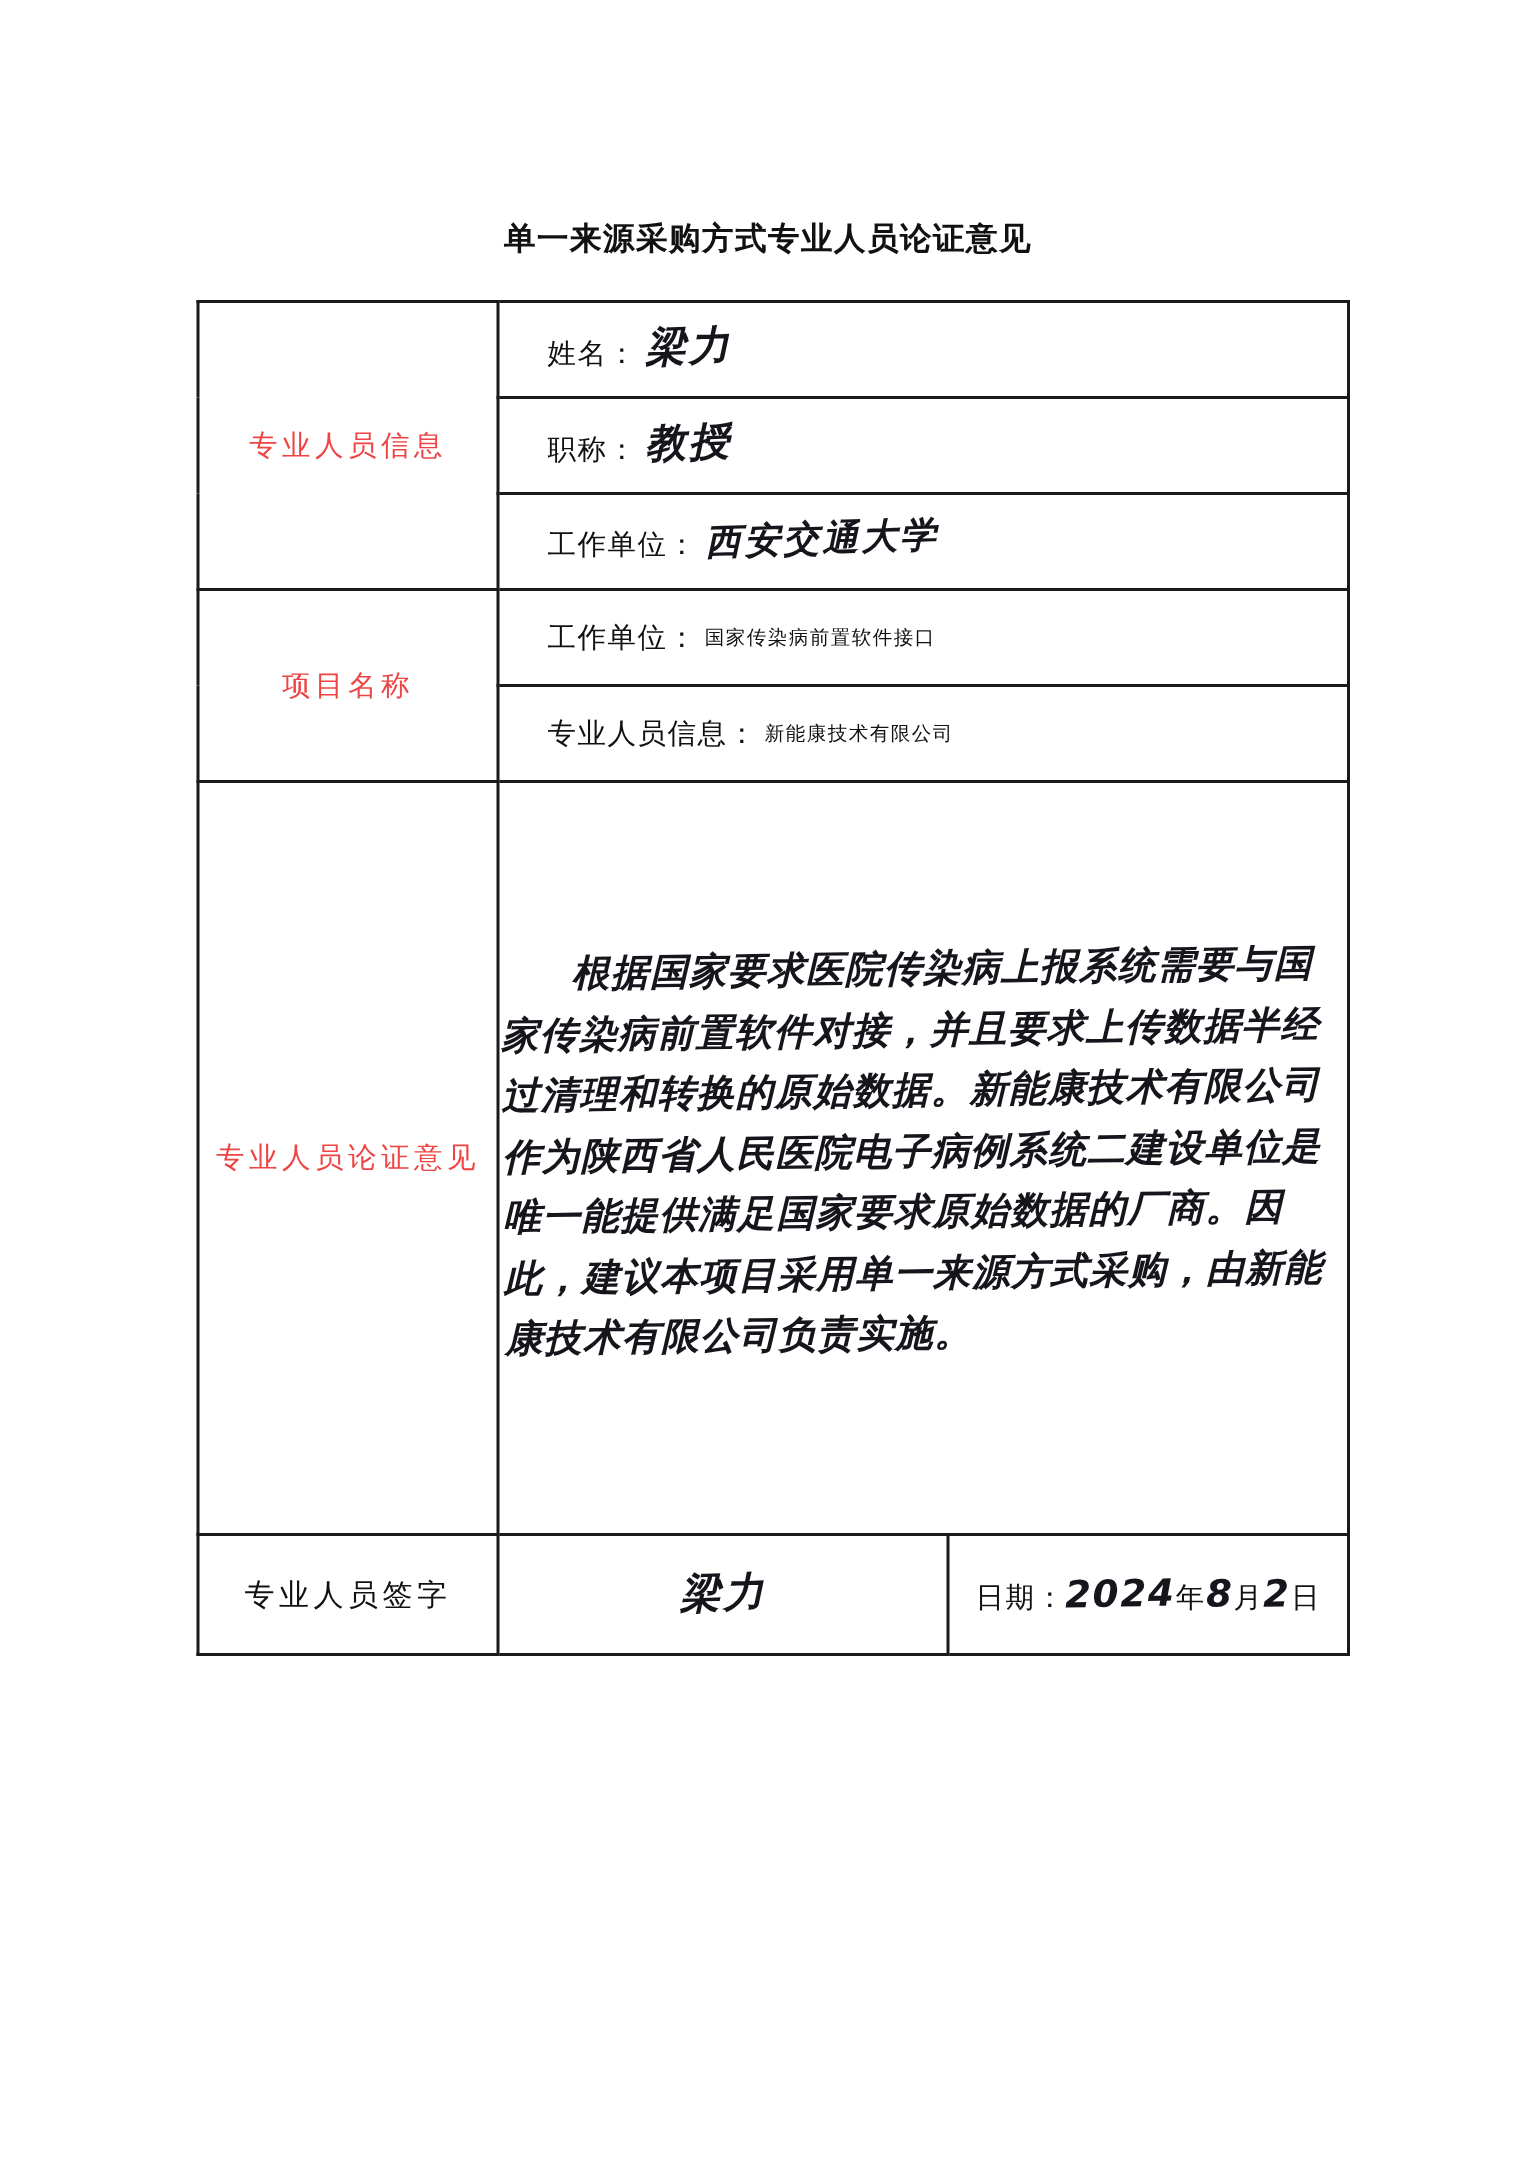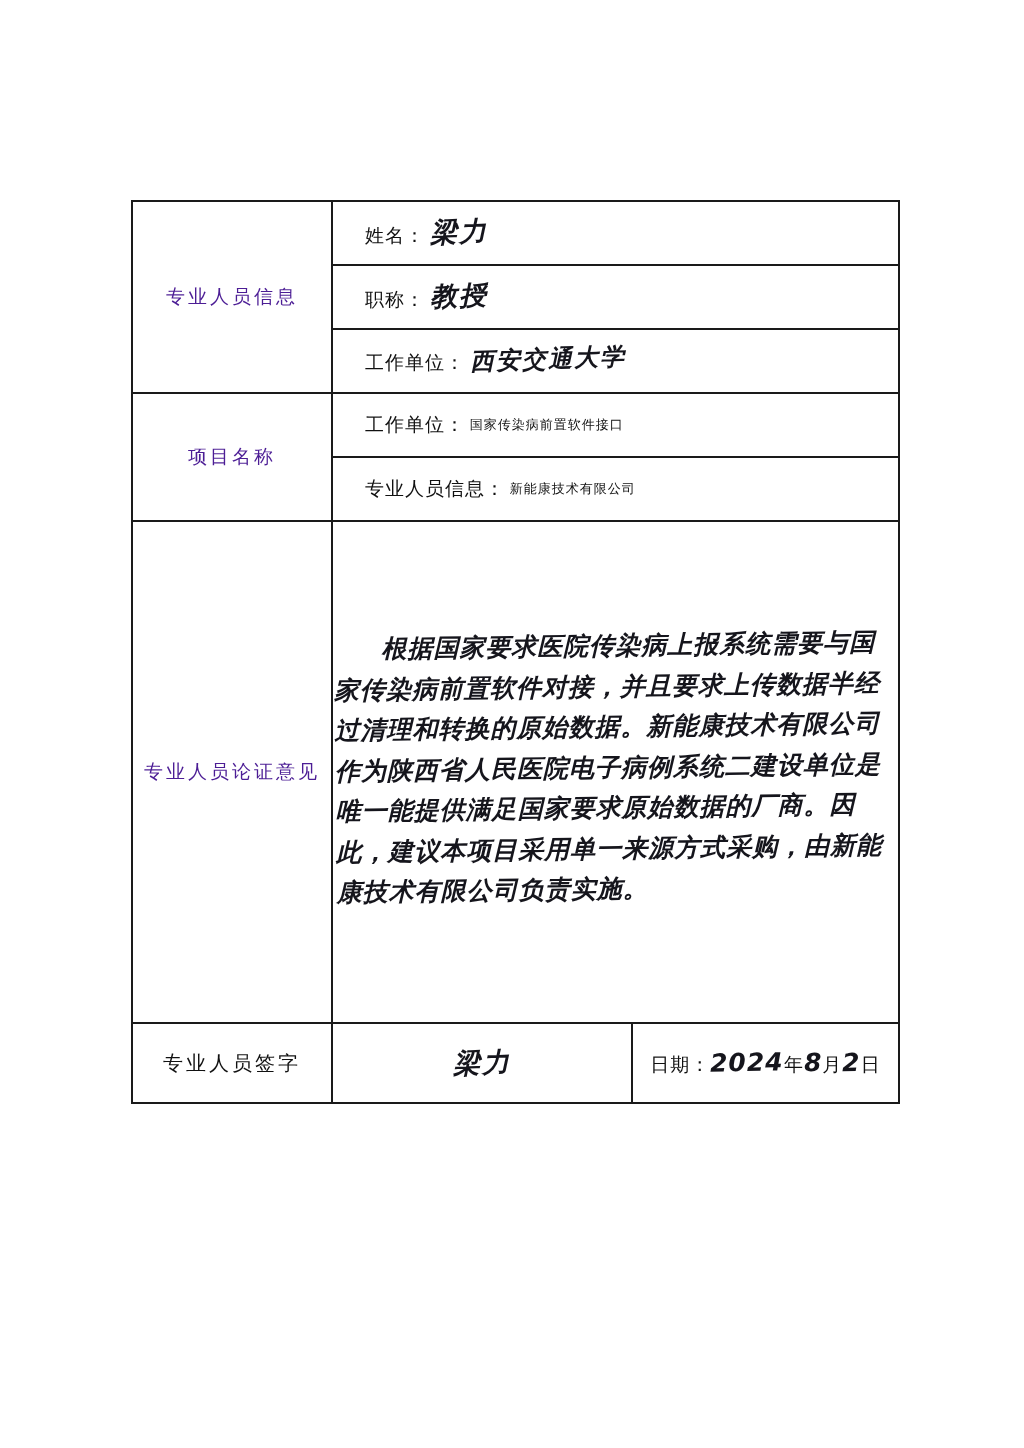--- a/index.html
+++ b/index.html
@@ -43,21 +43,21 @@
   table.form td {
     border: 2px solid #1a1a1a;
     padding: 0;
     vertical-align: middle;
   }
   .label-cell {
     text-align: center;
     font-size: 19px;
     letter-spacing: 3px;
     font-family: "Liberation Serif", serif;
-    color: #4c1d95;
+    color: #ef4444;
   }
   .field-cell {
     padding: 10px 0 10px 18px;
     font-size: 19px;
     position: relative;
     height: 62px;
   }
   .field-label {
     font-size: 19px;
     letter-spacing: 1px;
@@ -132,20 +132,21 @@
     font-family: "Liberation Serif", serif;
     font-size: 19px;
   }
   .nowrap { white-space: nowrap; }
 </style>
 </head>
 <body>
 
 <div class="page">
 
+  <div class="doc-title">单一来源采购方式专业人员论证意见</div>
 
   <table class="form">
     <colgroup>
       <col style="width:200px">
       <col style="width:300px">
       <col style="width:267px">
     </colgroup>
     <tbody>
       <tr>
         <td rowspan="3" class="label-cell">专业人员信息</td>

